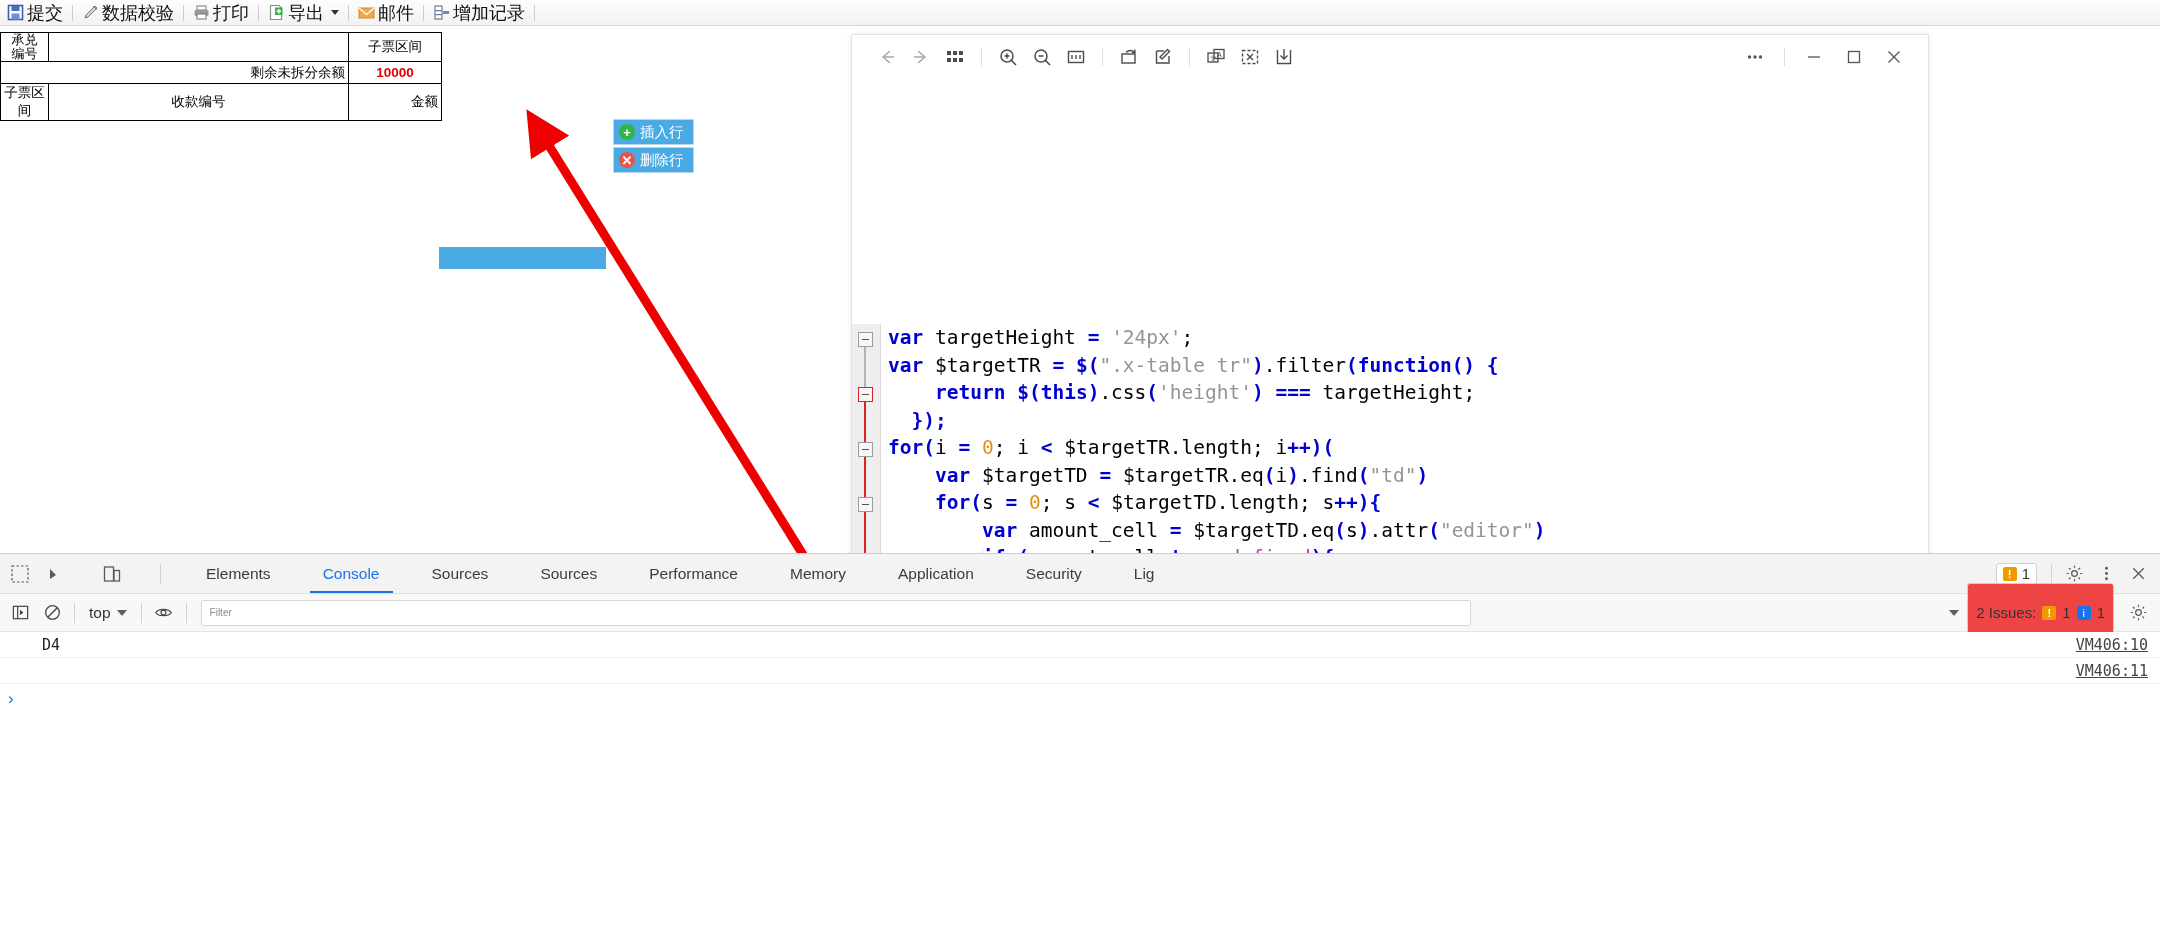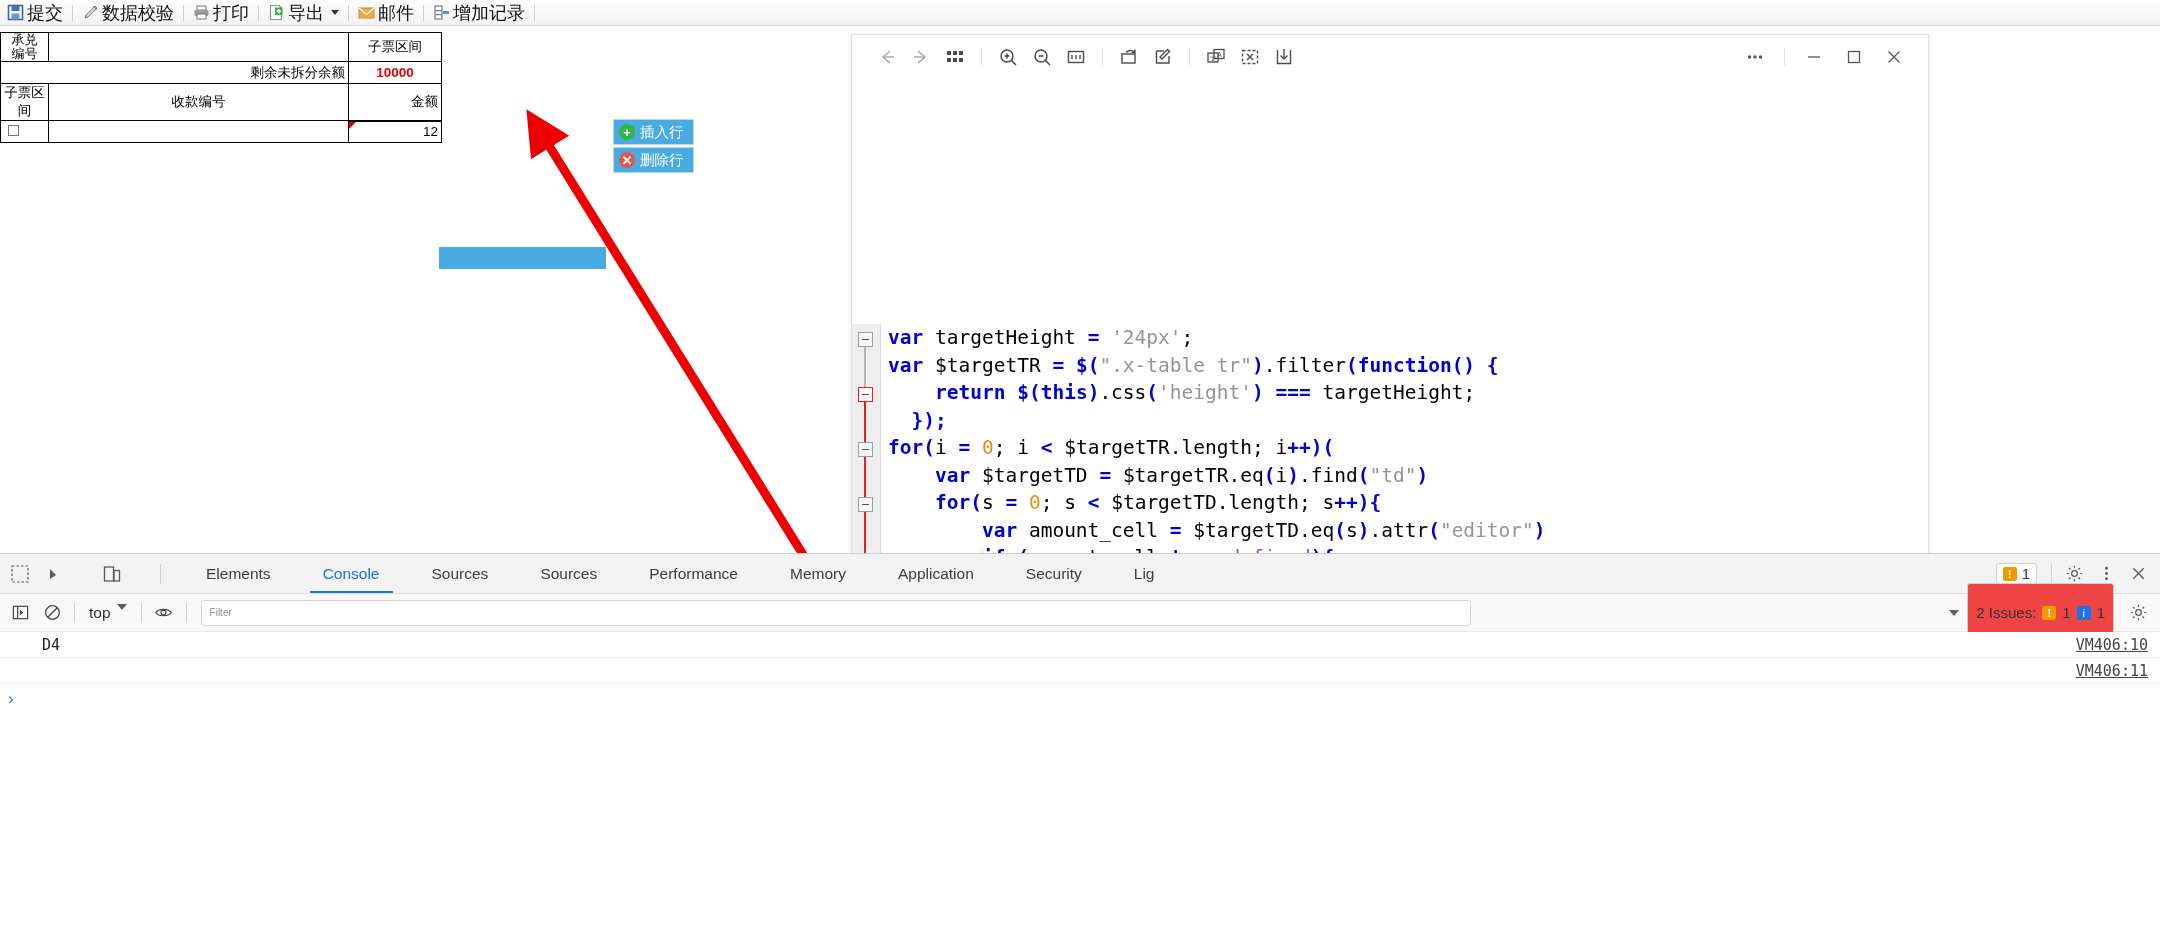--- a/index.html
+++ b/index.html
@@ -219,21 +219,21 @@
     font-size: 11px; display: flex;
     align-items: center; justify-content: center; border-radius: 2px;
   }
 
   #dt-filterbar {
     height: 38px; display: flex; align-items: center;
     border-bottom: 1px solid #e5e5e5; background: #f8f8f8;
     padding-left: 4px;
   }
   #ctx-select {
-    display: flex; align-items: flex-start; gap: 6px;
+    display: flex; align-items: center; gap: 6px;
     font-size: 15.5px; color: #333; padding: 0 8px; cursor: pointer;
   }
   .caret-dn {
     width: 0; height: 0;
     border-left: 5px solid transparent; border-right: 5px solid transparent;
     border-top: 6px solid #5f5f5f;
   }
   #filter-input {
     flex: 0 0 auto; width: 1270px; height: 26px;
     border: 1px solid #d6d6d6; border-radius: 3px;
@@ -363,27 +363,20 @@
       <td class="c-right" colspan="2">剩余未拆分余额</td>
       <td class="c-red">10000</td>
     </tr>
     <tr>
       <td class="hdr-cell" colspan="1" style="width:48px">
         <span>子票区间</span>
       </td>
       <td class="hdr-cell">收款编号</td>
       <td class="c-right">金额</td>
     </tr>
-    <tr>
-      <td>
-        <span class="chk"></span>
-      </td>
-      <td></td>
-      <td class="c-right cellnote thick-top">12</td>
-    </tr>
   </tbody>
 </table>
 
 <div id="row-buttons">
   <div class="rowbtn">
     <span class="rb-circle rb-green">+</span>
     <span>插入行</span>
   </div>
   <div class="rowbtn">
     <span class="rb-circle rb-red">✕</span>

